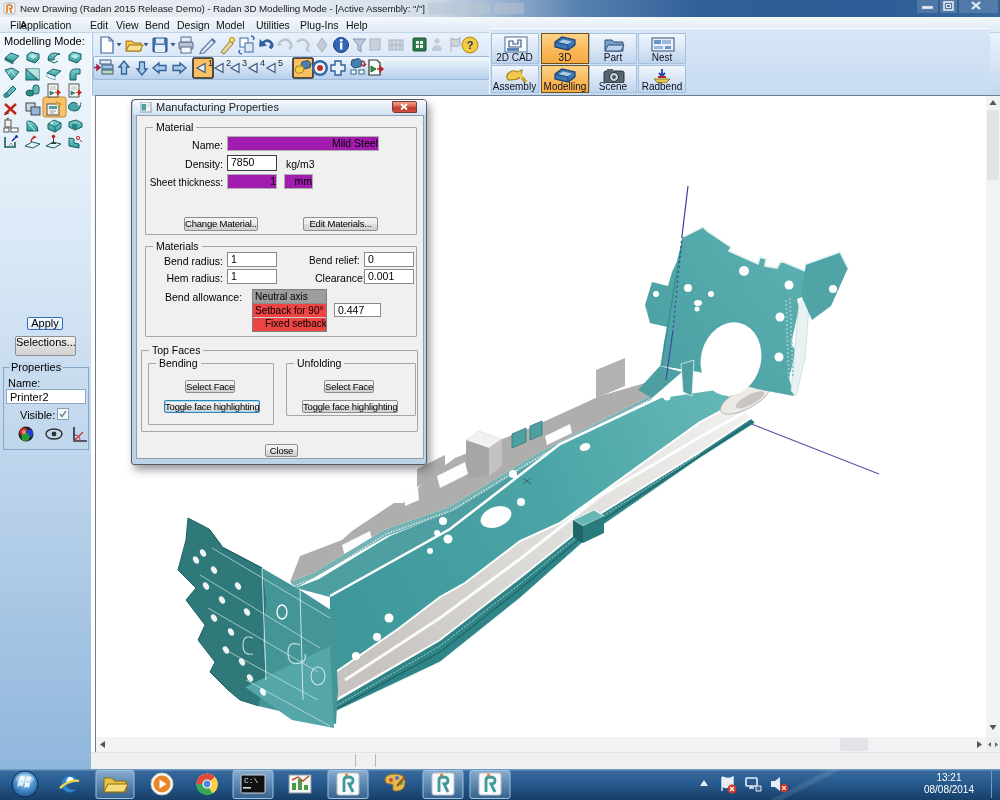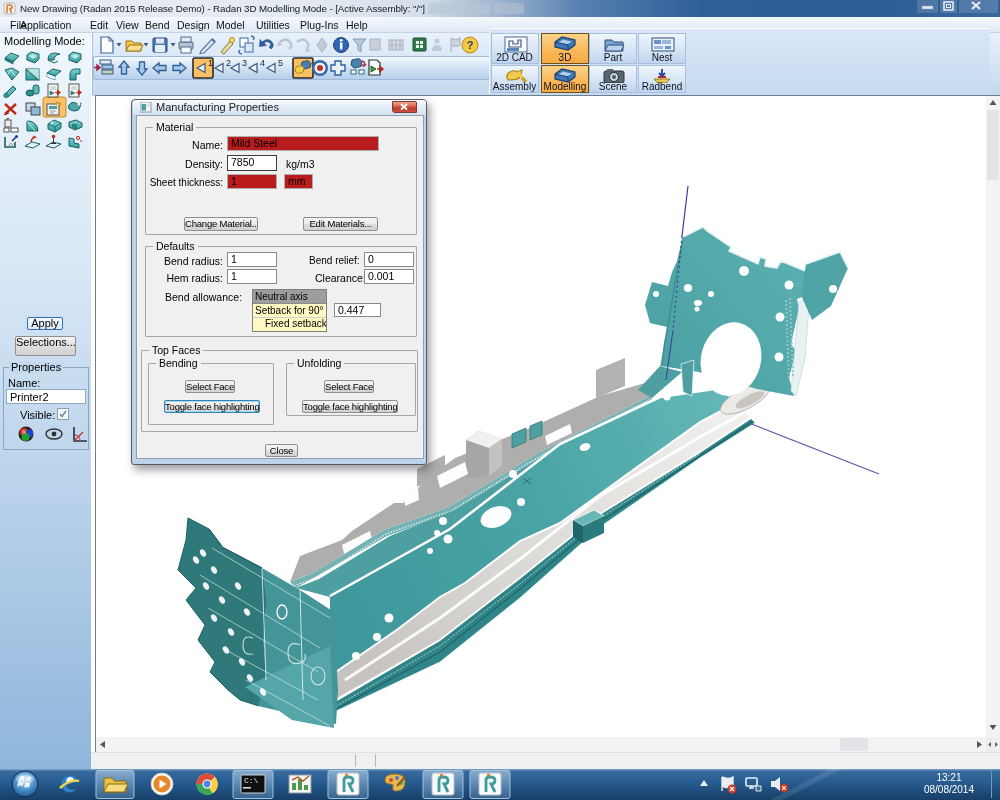--- a/index.html
+++ b/index.html
@@ -51,21 +51,21 @@
 
 #dialog { left:131px; top:99px; width:296px; height:366px; border-radius:4px 4px 3px 3px;
   background:#bfd3e8; border:1px solid #565b63; box-shadow:3px 5px 9px rgba(60,60,70,.5);
   font-size:10.5px; color:#000; white-space:nowrap; }
 #dlgtitle { position:absolute; left:1px; top:0px; width:293px; height:15px;
   background:linear-gradient(180deg,#f7fafd 0%,#e3edf7 50%,#d2e2f2 100%); border-radius:3px 3px 0 0; }
 #dlgbody { position:absolute; left:4px; top:15px; width:288px; height:344px; background:#f0f0f0; border:1px solid #8fa0b4; }
 .grp { position:absolute; border:1px solid #a6a6a6; border-radius:1px; }
 .grp > .glbl { position:absolute; left:7px; top:-7px; background:#f0f0f0; padding:0 3px; }
 .fld { position:absolute; background:#fff; border:1px solid #8a8a8a; font-size:10.5px; line-height:13px; padding-left:3px; white-space:nowrap; overflow:hidden; }
-.fldro { background:#b91c1c; border:1px solid #aeaeae; }
+.fldro { background:#a21caf; border:1px solid #aeaeae;text-align:right; }
 .wbtn { position:absolute; text-align:center; background:linear-gradient(180deg,#f5f5f5 0%,#ebebeb 48%,#dddddd 52%,#d2d2d2 100%);
   border:1px solid #8e8e8e; border-radius:2px; font-size:9.5px; letter-spacing:-0.2px; white-space:nowrap; overflow:hidden; line-height:11px; }
 .rlbl { position:absolute; text-align:right; white-space:nowrap; }
 </style>
 </head>
 <body>
 <div id="root">
   <div class="abs" id="titlebar">
     <svg width="16" height="16" style="position:absolute;left:2px;top:1px">
       <rect x="2" y="2" width="11" height="11" rx="2" fill="#f5f6f8" stroke="#b0b4ba"></rect>
@@ -622,32 +622,32 @@
       <span class="rlbl" style="left:20px;top:42px;width:66px">Density:</span>
       <div class="fld" style="left:90px;top:39px;width:50px;height:16px;border-color:#3c3c3c">7850</div>
       <span style="position:absolute;left:149px;top:42px">kg/m3</span>
       <span class="rlbl" style="left:4px;top:61px;width:82px;font-size:10px">Sheet thickness:</span>
       <div class="fld fldro" style="left:90px;top:58px;width:50px;height:15px">1</div>
       <div class="fld fldro" style="left:147px;top:58px;width:29px;height:15px">mm</div>
       <div class="wbtn" style="left:47px;top:101px;width:74px;height:14px">Change Material...</div>
       <div class="wbtn" style="left:166px;top:101px;width:75px;height:14px">Edit Materials...</div>
 
       <div class="grp" style="left:8px;top:130px;width:272px;height:91px">
-          <span class="glbl">Defaults</span>
+          <span class="glbl">Materials</span>
         </div>
       <span class="rlbl" style="left:20px;top:139px;width:66px">Bend radius:</span>
       <div class="fld" style="left:90px;top:136px;width:50px;height:15px">1</div>
       <span class="rlbl" style="left:172px;top:139px;width:50px;font-size:10px">Bend relief:</span>
       <div class="fld" style="left:227px;top:136px;width:50px;height:15px">0</div>
       <span class="rlbl" style="left:20px;top:156px;width:66px">Hem radius:</span>
       <div class="fld" style="left:90px;top:153px;width:50px;height:15px">1</div>
       <span class="rlbl" style="left:178px;top:156px;width:44px">Clearance:</span>
       <div class="fld" style="left:227px;top:153px;width:50px;height:15px">0.001</div>
       <span style="position:absolute;left:28px;top:175px">Bend allowance:</span>
-      <div style="position:absolute;left:115px;top:173px;width:75px;height:43px;border:1px solid #808080;background:#fef9c3;font-size:10px;white-space:nowrap;overflow:hidden">
+      <div style="position:absolute;left:115px;top:173px;width:75px;height:43px;border:1px solid #808080;background:#ef4444;font-size:10px;white-space:nowrap;overflow:hidden">
         <div style="height:14px;background:#9d9d9d;border-bottom:1px solid #8a8a8a;padding-left:2px;line-height:13px">Neutral axis</div>
         <div style="height:14px;border-bottom:1px solid #d0d0d0;padding-left:2px;line-height:13px">Setback for 90°</div>
         <div style="height:13px;padding-left:12px;line-height:12px">Fixed setback</div>
       </div>
       <div class="fld" style="left:197px;top:187px;width:47px;height:14px">0.447</div>
 
       <div class="grp" style="left:4px;top:234px;width:277px;height:82px">
           <span class="glbl">Top Faces</span>
         </div>
       <div class="grp" style="left:11px;top:247px;width:126px;height:62px">

